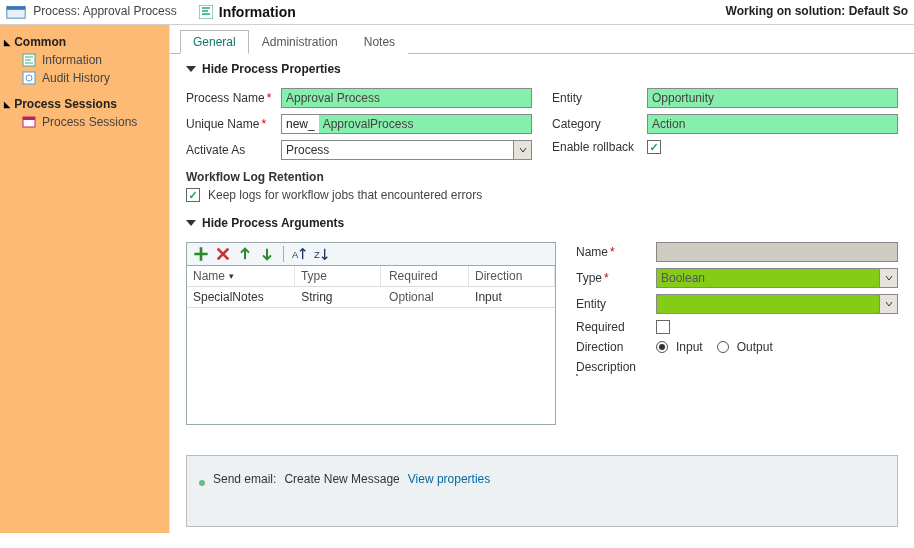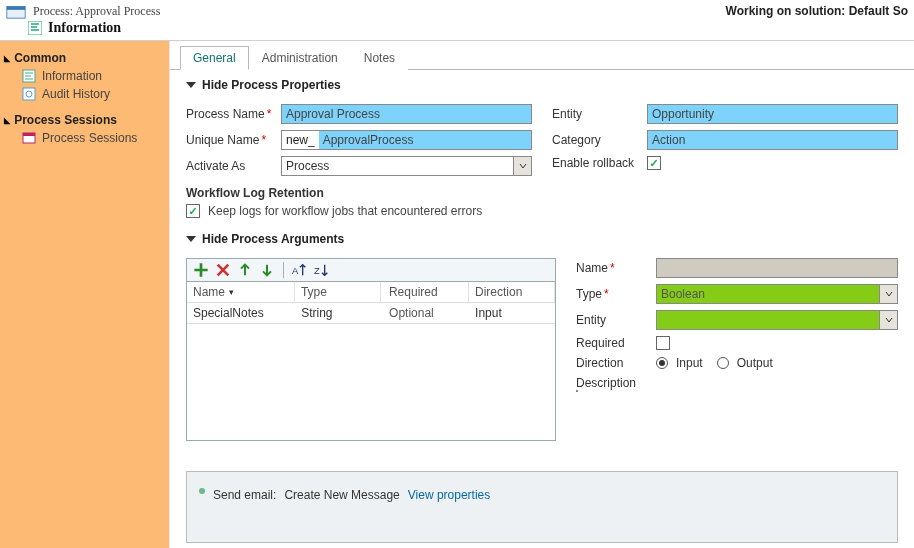--- a/index.html
+++ b/index.html
@@ -11,21 +11,21 @@
     background: #fff;
     width: 914px;
     height: 548px;
     overflow: hidden;
   }
   .topbar {
     display: flex;
     justify-content: space-between;
     padding: 4px 6px 0 6px;
   }
-  .topleft { display:flex; flex-direction:column;font-family:Liberation Serif, serif; }
+  .topleft { display:flex; flex-direction:row; }
   .topbar .process-label { color:#444; font-size:12px; }
   .topbar .process-icon {
     width:20px; height:16px; display:inline-block; vertical-align:middle; margin-right:4px;
   }
   .info-title {
     font-weight:bold; font-size:14px; color:#111; display:flex; align-items:center; gap:6px;
     padding: 0 0 4px 22px;
   }
   .topright {
     font-size:12px; font-weight:bold; color:#222;
@@ -76,21 +76,21 @@
   .form-cols {
     display:flex; padding:8px 16px 0 16px; gap:20px;
   }
   .form-col { flex:1; }
   .form-row {
     display:flex; align-items:center; margin-bottom:6px;
   }
   .form-row .lbl { width:95px; font-size:12px; color:#333; }
   .req { color:#c00; margin-left:2px; }
   .field-readonly {
-    background:#7dd3fc; border:1px solid #888; padding:2px 4px; font-size:12px; color:#444;
+    background:#86efac; border:1px solid #888; padding:2px 4px; font-size:12px; color:#444;
     height:20px; flex:1; display:flex; align-items:center;
   }
   .prefix-box {
     background:#fff; border:1px solid #888; border-right:none; padding:2px 4px; font-size:12px; height:20px; display:flex; align-items:center; color:#222;
   }
   .field-select {
     border:1px solid #888; font-size:12px; height:20px; flex:1; display:flex; align-items:center; padding:0 4px;
     position:relative; background:#fff; color:#333;
   }
   .field-select.readonly { background:#84cc16; color:#555; }
@@ -136,21 +136,21 @@
   }
   .radio { width:12px; height:12px; border:1px solid #555; border-radius:50%; display:inline-flex; align-items:center; justify-content:center; margin-right:4px;}
   .radio.selected::after { content:""; width:6px; height:6px; background:#333; border-radius:50%; }
   .desc-box {
     border:1px solid #888; background:#d0cbc0; height:50px; flex:1;
   }
   .steps-panel {
     margin:30px 16px 0 16px; border:1px solid #bbb; background:#eef1f4;
     padding:16px 12px 40px 12px;
   }
-  .step-row { display:flex; align-items:flex-start; gap:8px; color:#333; }
+  .step-row { display:flex; align-items:flex-end; gap:8px; color:#333; }
   .bullet { width:6px; height:6px; background:#6b8; border-radius:50%; }
   .step-link { color:#0369a1; cursor:pointer; }
   svg { display:block; }
 </style>
 </head>
 <body>
 
 <div class="topbar">
   <div class="topleft">
     <div>

